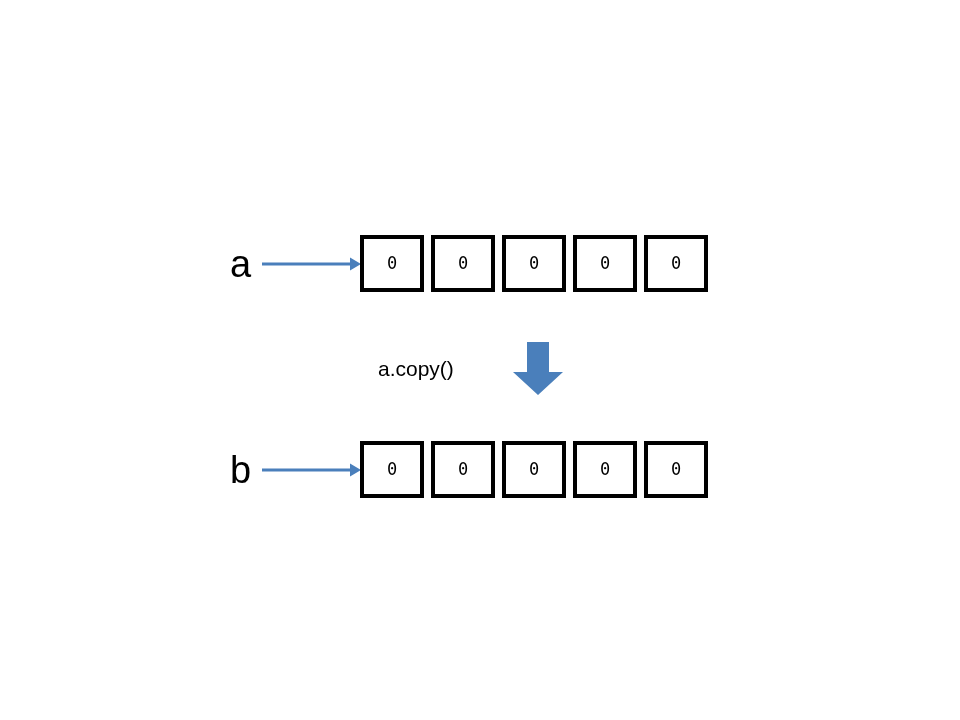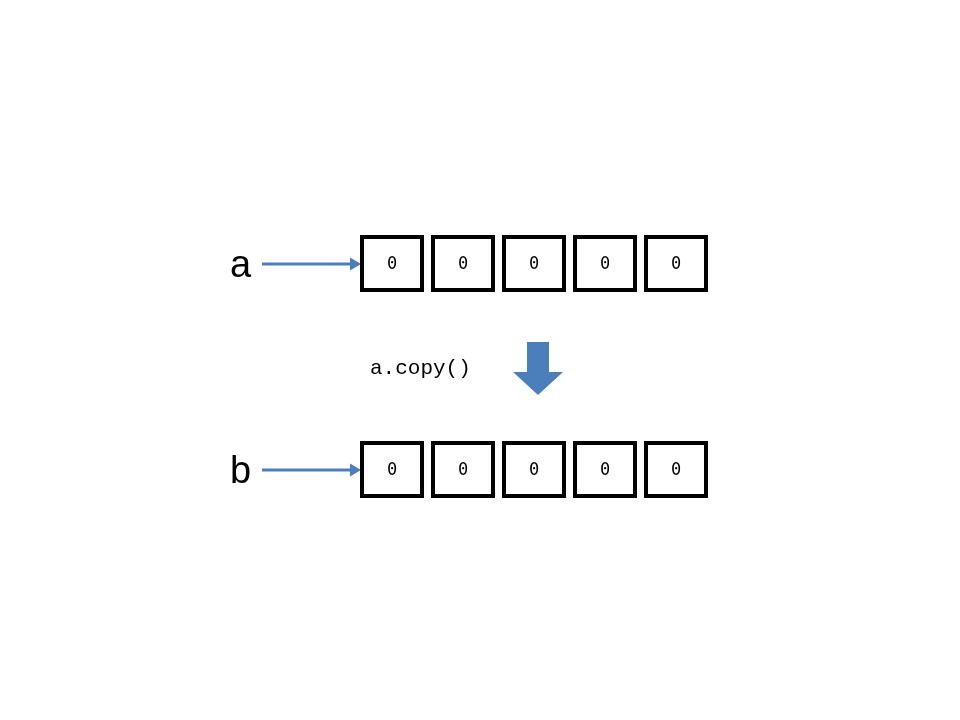--- a/index.html
+++ b/index.html
@@ -57,25 +57,26 @@
     font-family: "DejaVu Sans Mono", monospace;
     font-size: 17px;
     color: #000000;
     line-height: 1;
     user-select: none;
   }
 
   
   .op-caption {
     position: absolute;
-    font-family: Liberation Mono, monospace;
+    font-family: Liberation Sans, sans-serif;
     font-size: 21px;
     color: #000000;
     line-height: 1;
     white-space: pre;
+    margin-left: 8px;
   }
 
   
   .down-arrow {
     position: absolute;
   }
 </style>
 </head>
 <body>
 

